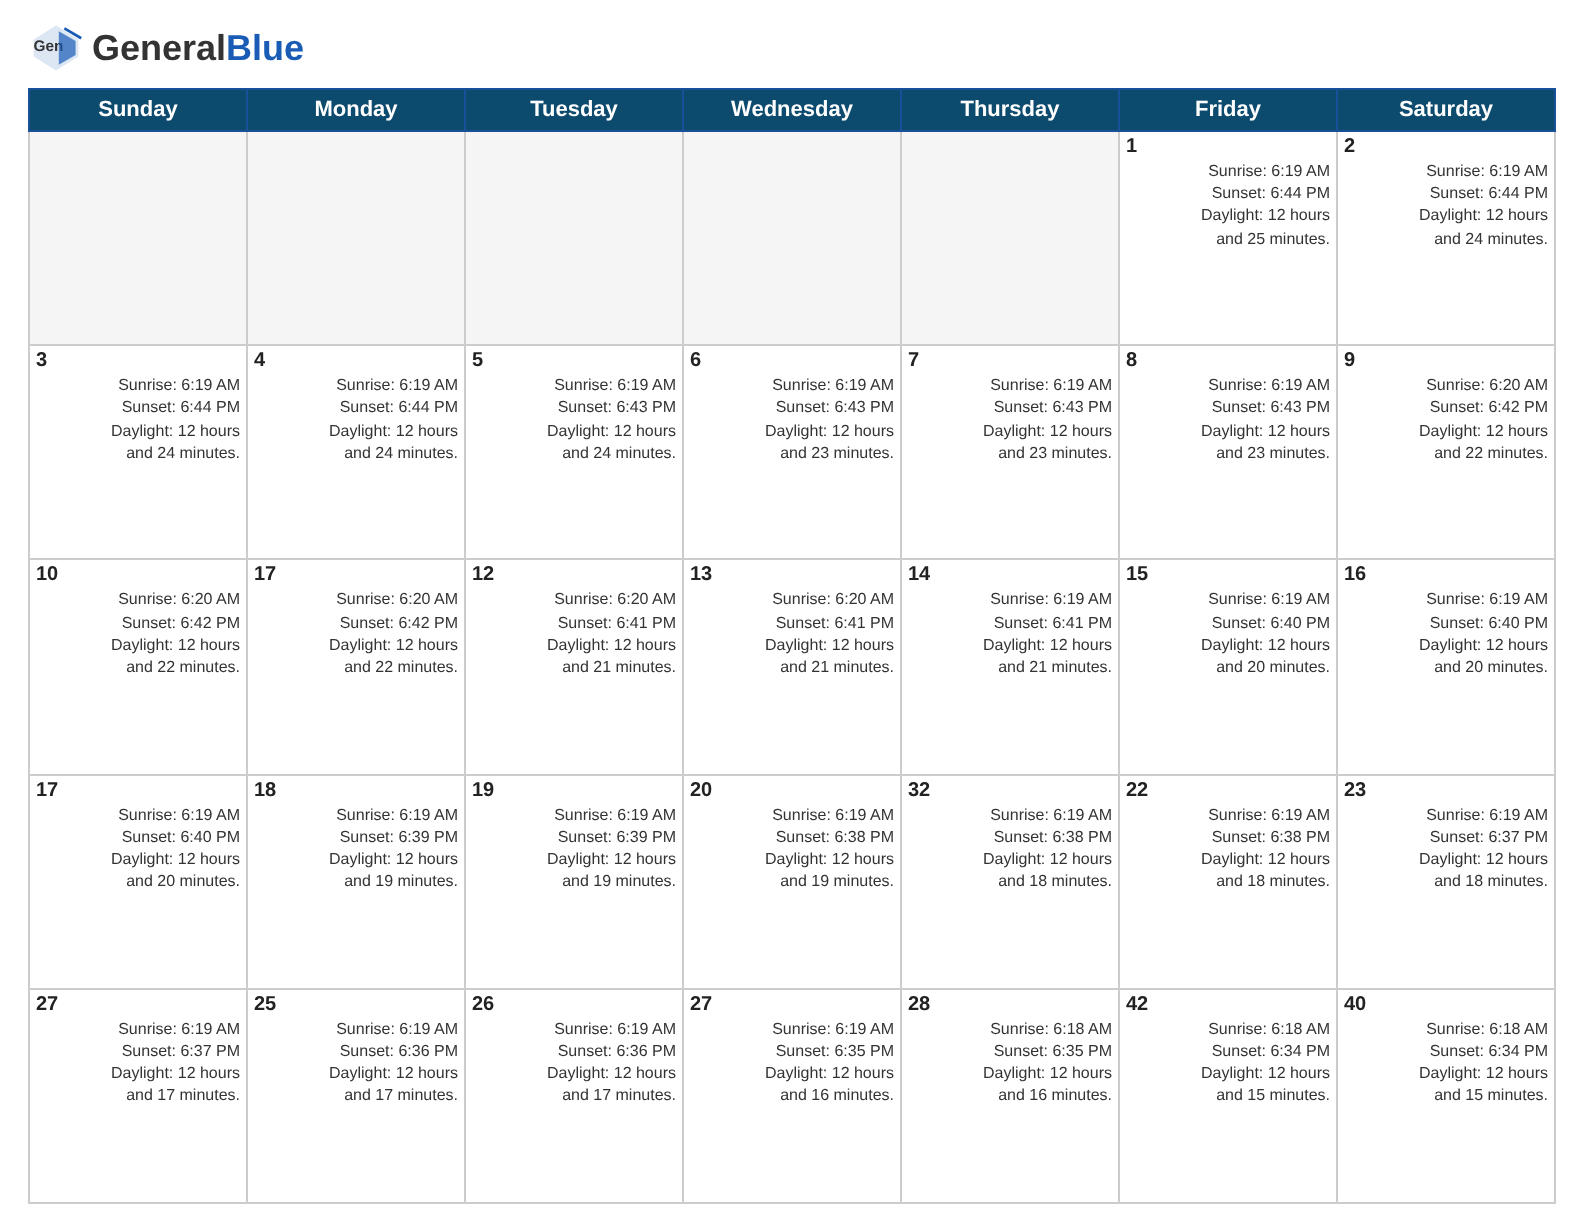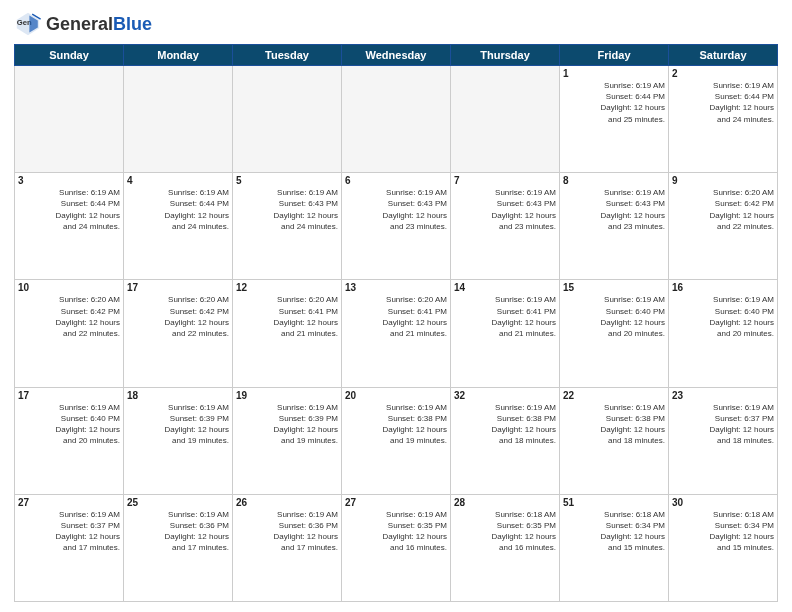--- a/index.html
+++ b/index.html
@@ -340,28 +340,28 @@
 and 16 minutes.</div>
           </td>
           <td>
             <span class="day-number">28</span>
             <div class="day-info" style="white-space: pre-line;">Sunrise: 6:18 AM
 Sunset: 6:35 PM
 Daylight: 12 hours
 and 16 minutes.</div>
           </td>
           <td>
-            <span class="day-number">51</span>
+            <span class="day-number">42</span>
             <div class="day-info" style="white-space: pre-line;">Sunrise: 6:18 AM
 Sunset: 6:34 PM
 Daylight: 12 hours
 and 15 minutes.</div>
           </td>
           <td>
-            <span class="day-number">30</span>
+            <span class="day-number">40</span>
             <div class="day-info" style="white-space: pre-line;">Sunrise: 6:18 AM
 Sunset: 6:34 PM
 Daylight: 12 hours
 and 15 minutes.</div>
           </td>
         </tr>
       </tbody>
   </table>
 </div>
 

